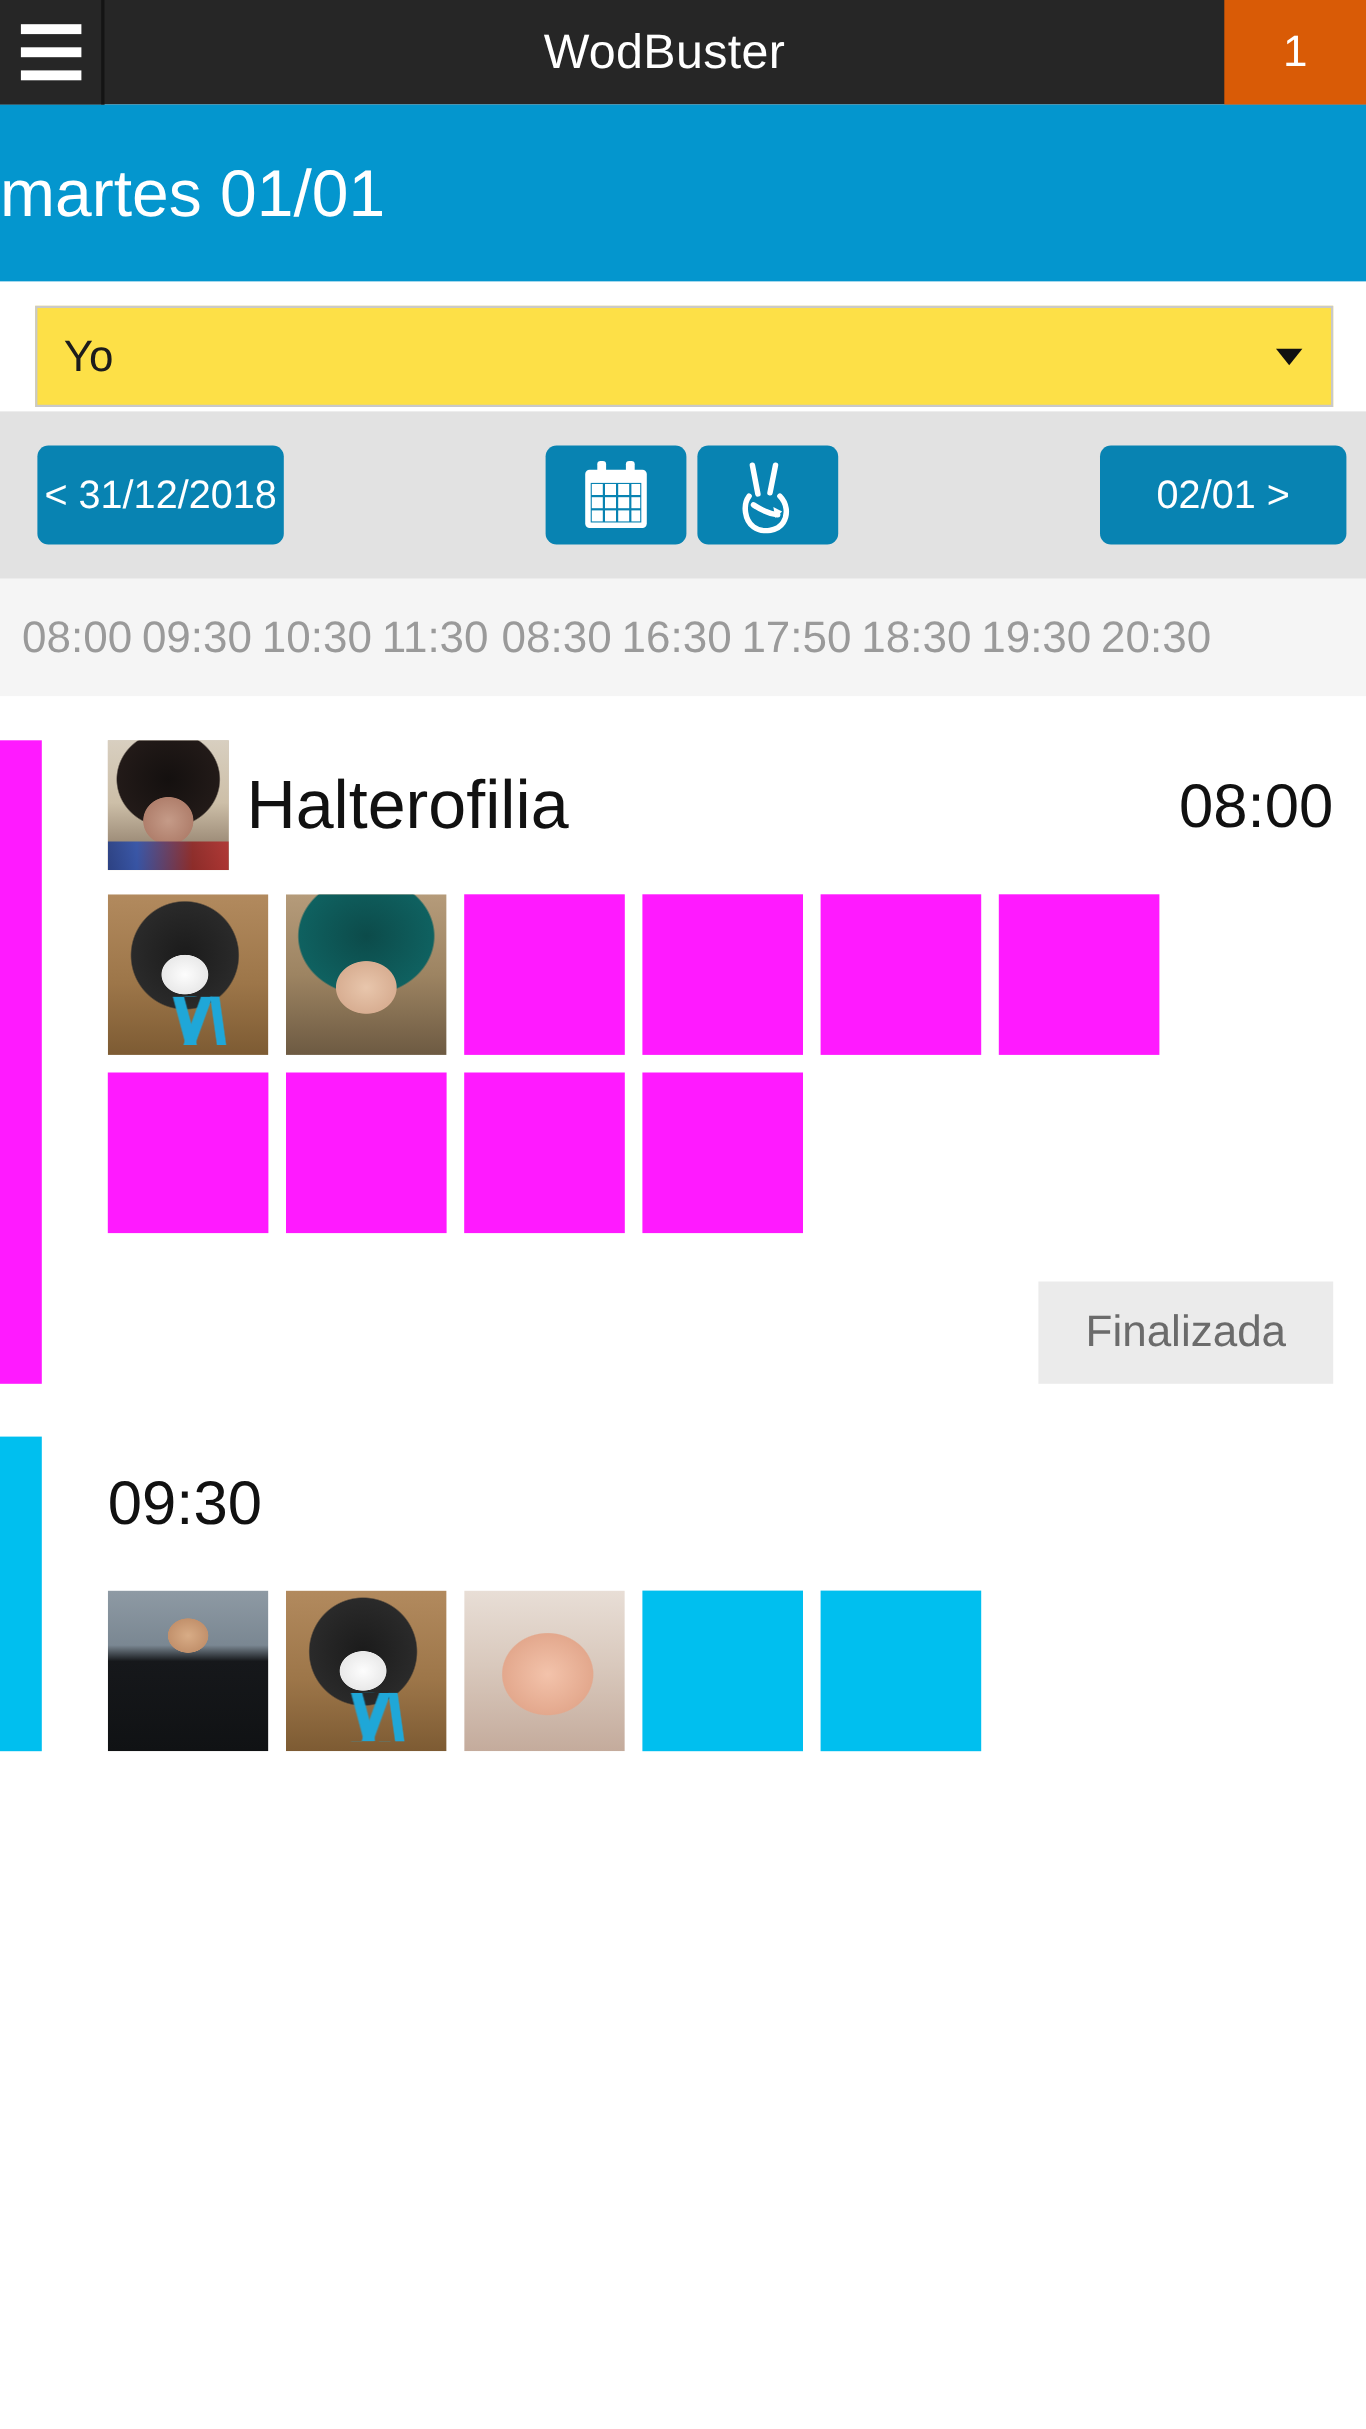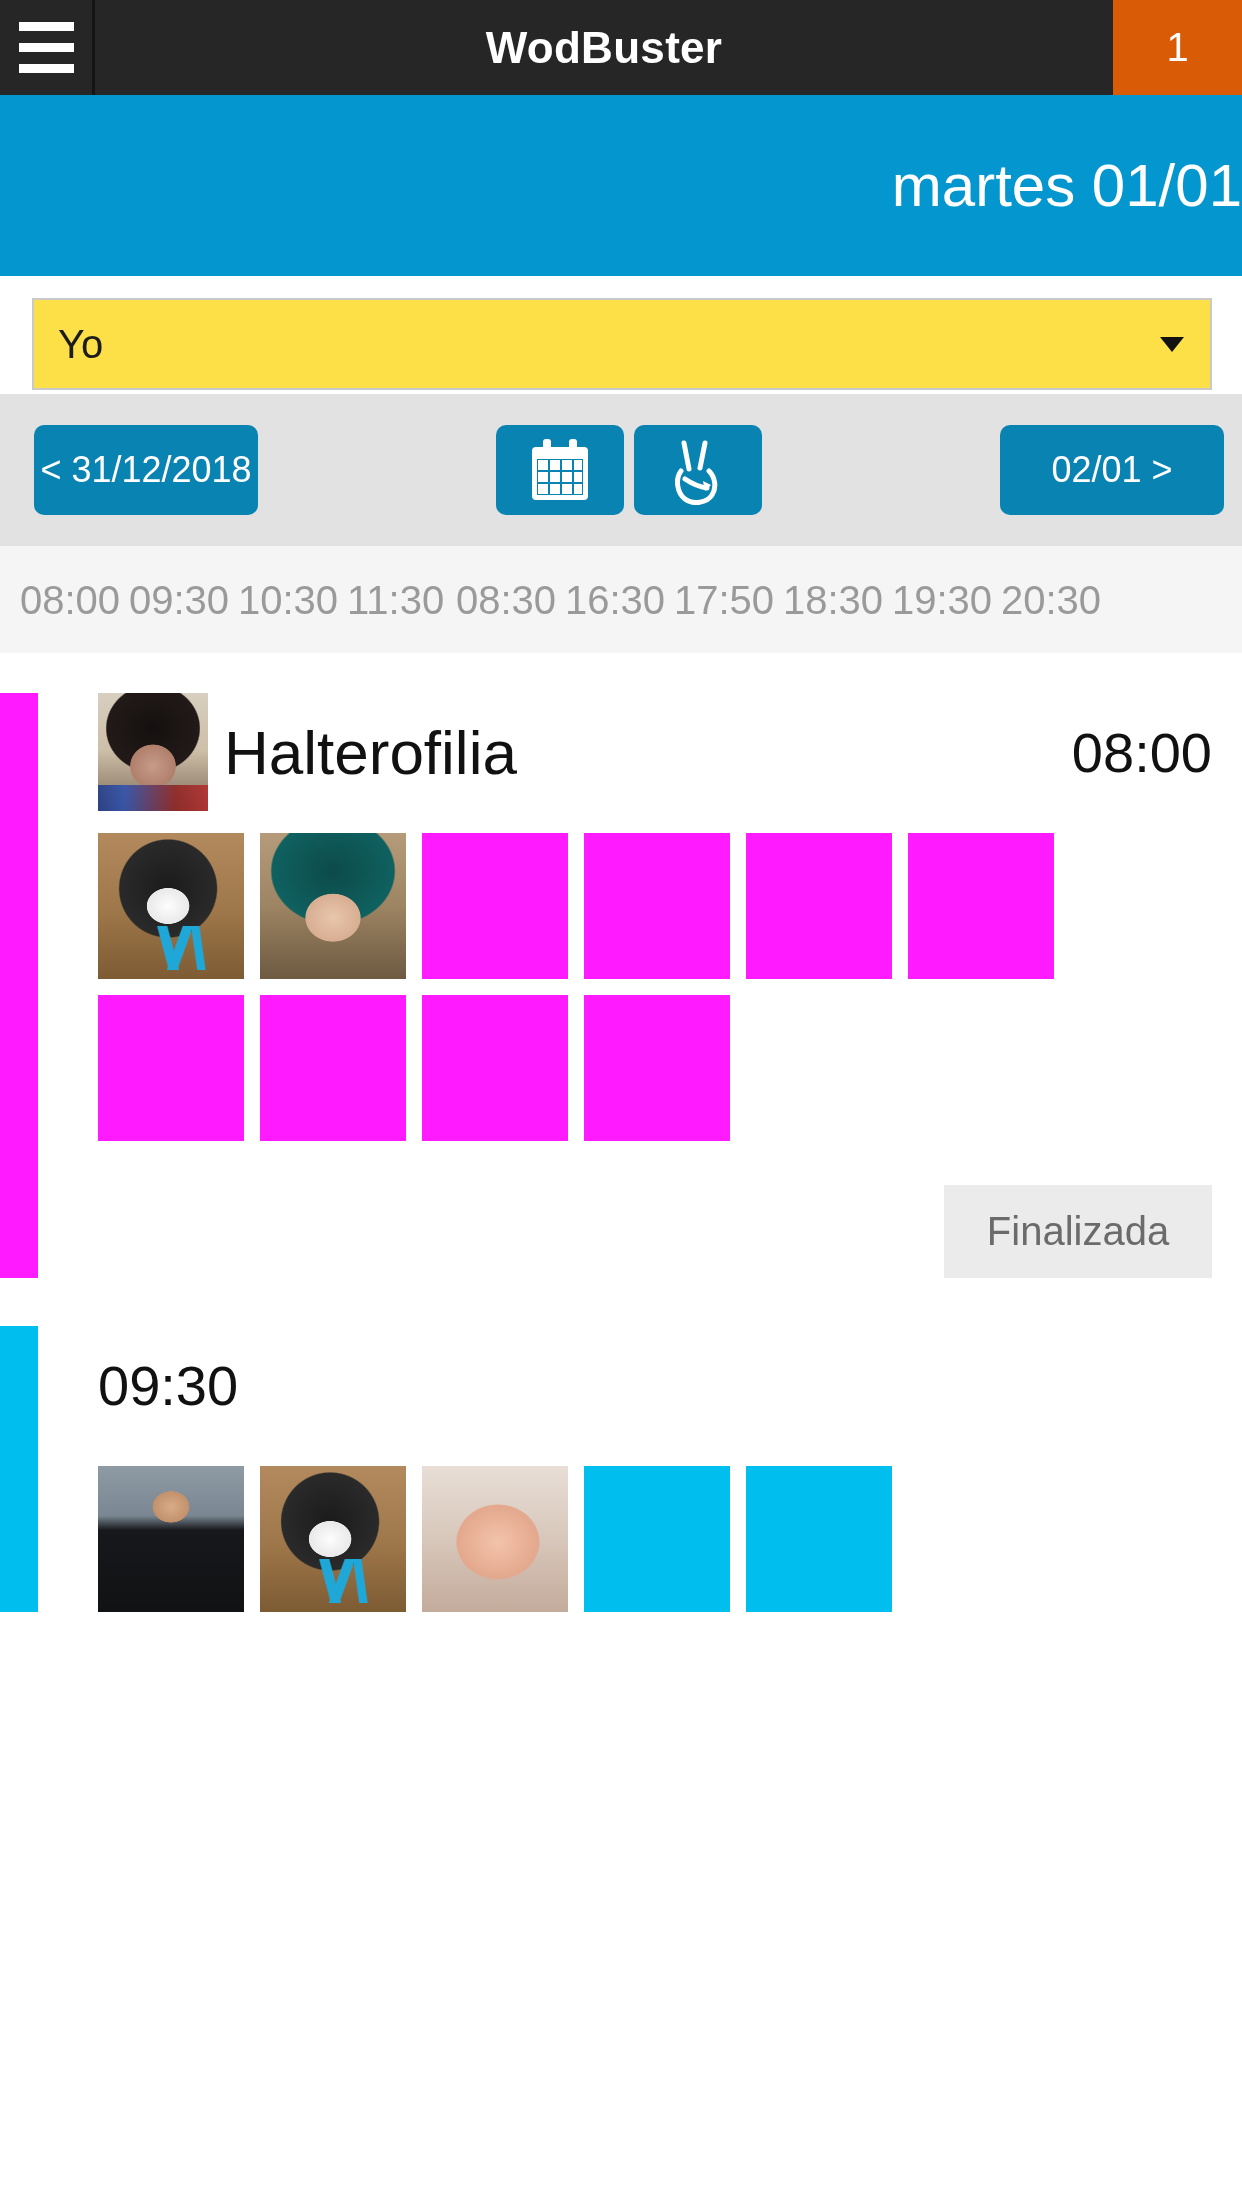--- a/index.html
+++ b/index.html
@@ -24,36 +24,36 @@
     gap: 12px;
     border-right: 3px solid #141414;
     background: #262626;
   }
   .hamburger-btn .bar {
     width: 55px; height: 9px; background: #ffffff;
   }
   .topbar-title {
     flex: 1 1 auto;
     display: flex; align-items: center; justify-content: center;
-    color: #ffffff; font-size: 44px; font-weight: bold;
+    color: #ffffff; font-size: 44px; font-weight: normal;
     letter-spacing: .3px;
   }
   .topbar-badge {
     width: 129px; flex: 0 0 129px;
     background: #D95B06;
     color: #ffffff;
     display: flex; align-items: center; justify-content: center;
     font-size: 40px;
   }
 
   
   .daybar {
-    height: 181px; width: 100%;
+    height: 161px; width: 100%;
     background: #0496CE;
-    display: flex; align-items: center; justify-content: flex-end;
+    display: flex; align-items: center; justify-content: flex-start;
   }
   .daybar-text { color: #ffffff; font-size: 60px; font-weight: 400; }
 
   
   .select-row {
     background: #ffffff;
     padding: 22px 30px 22px 32px;
     height: 118px;
   }
   .select-box {

